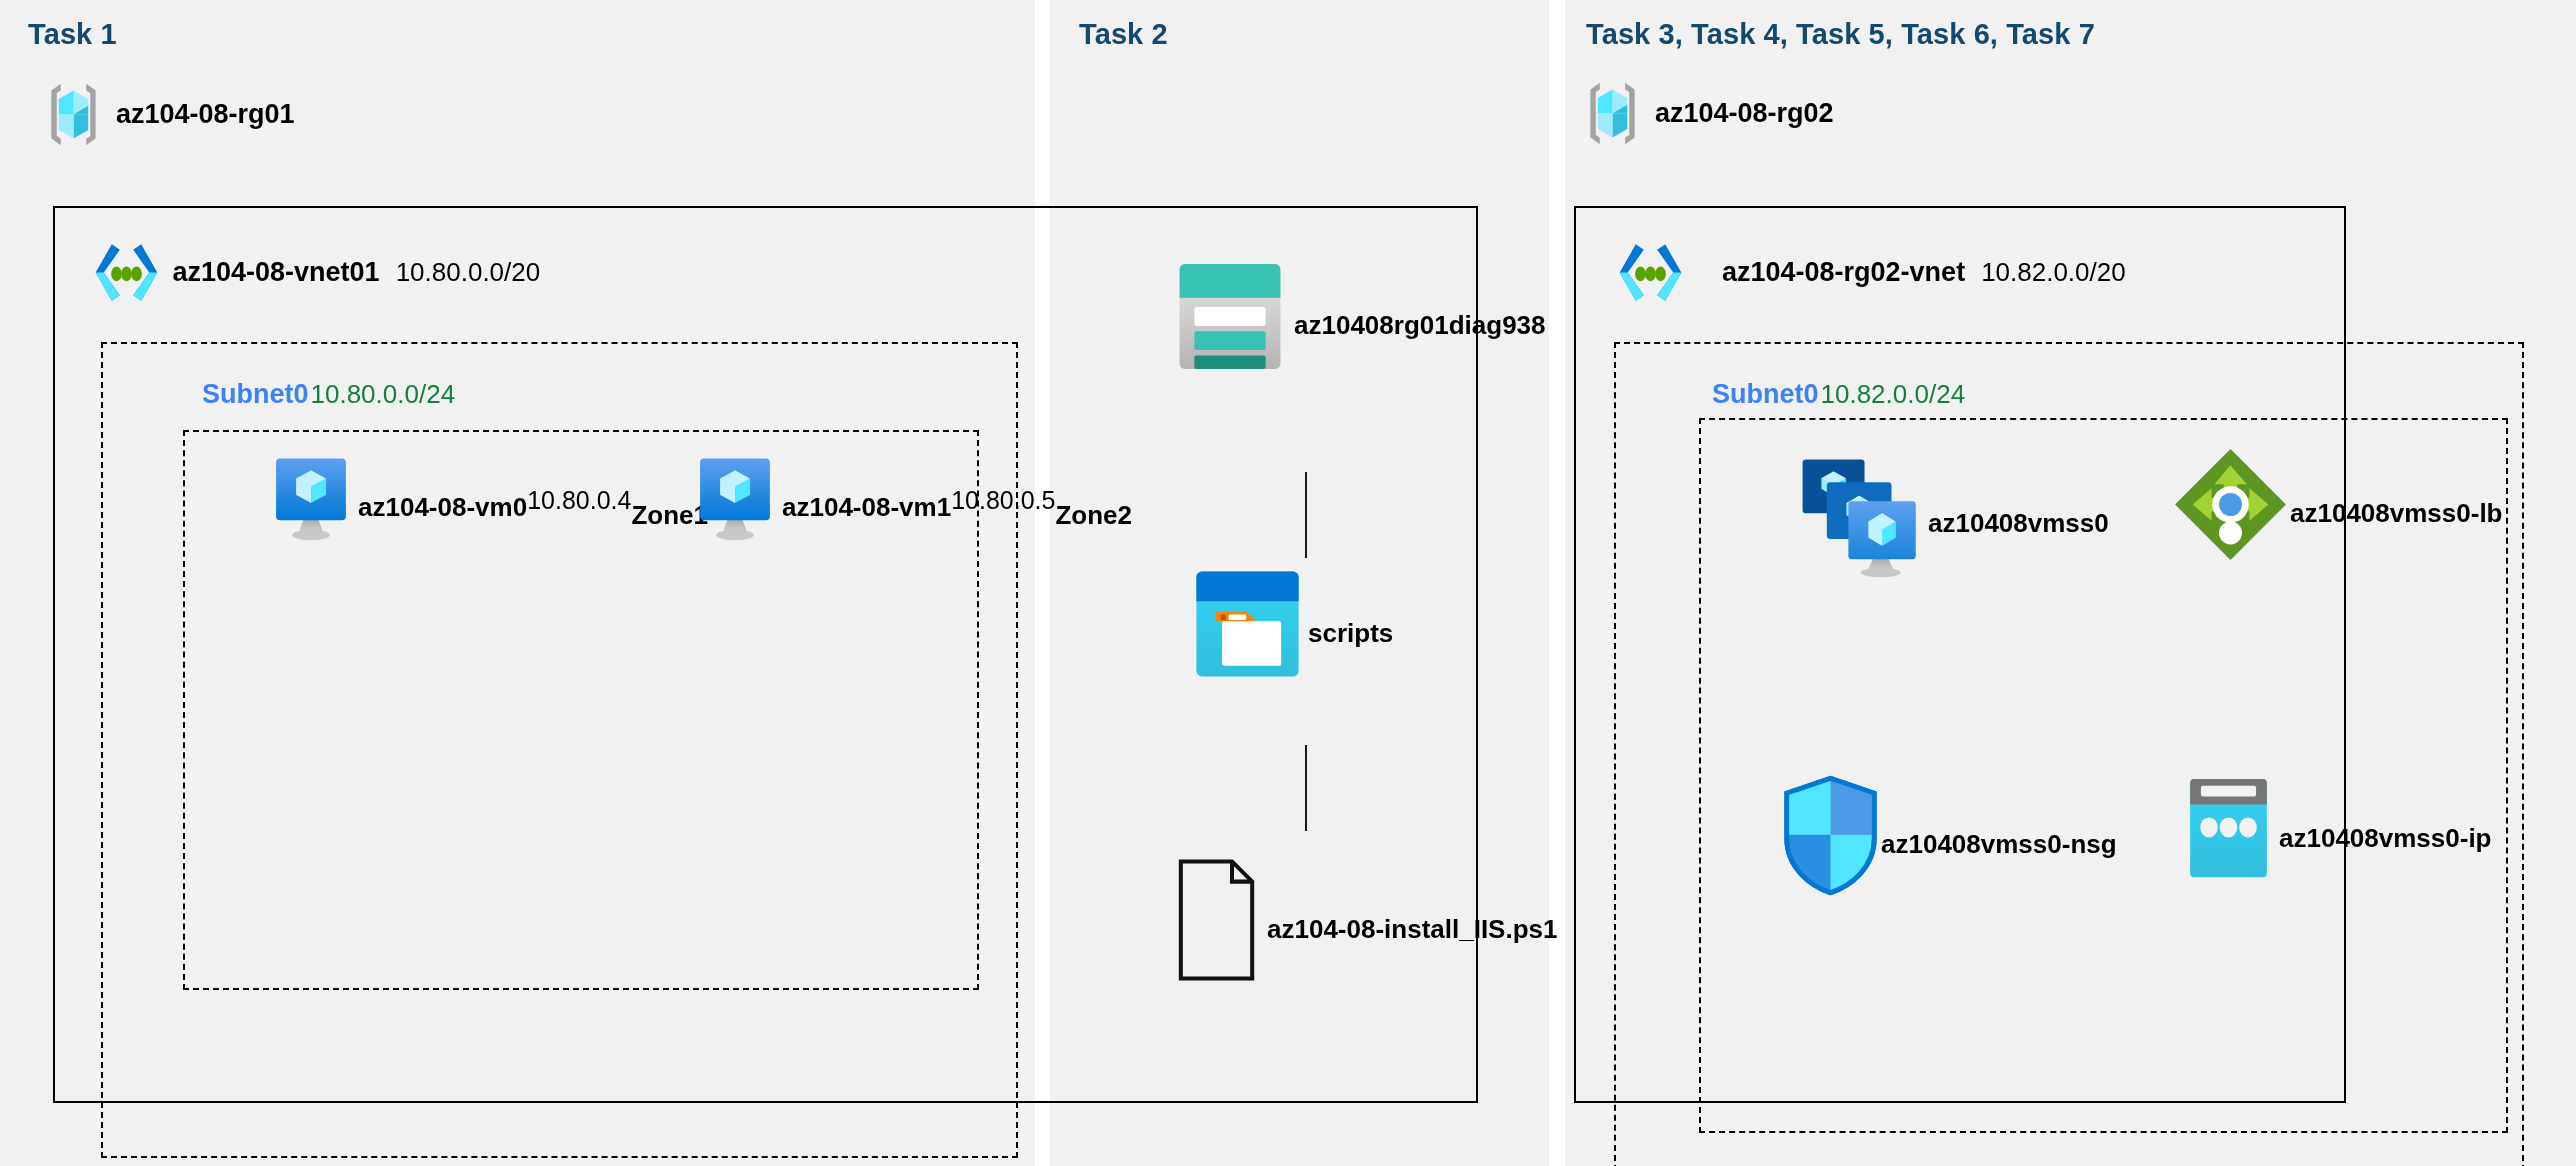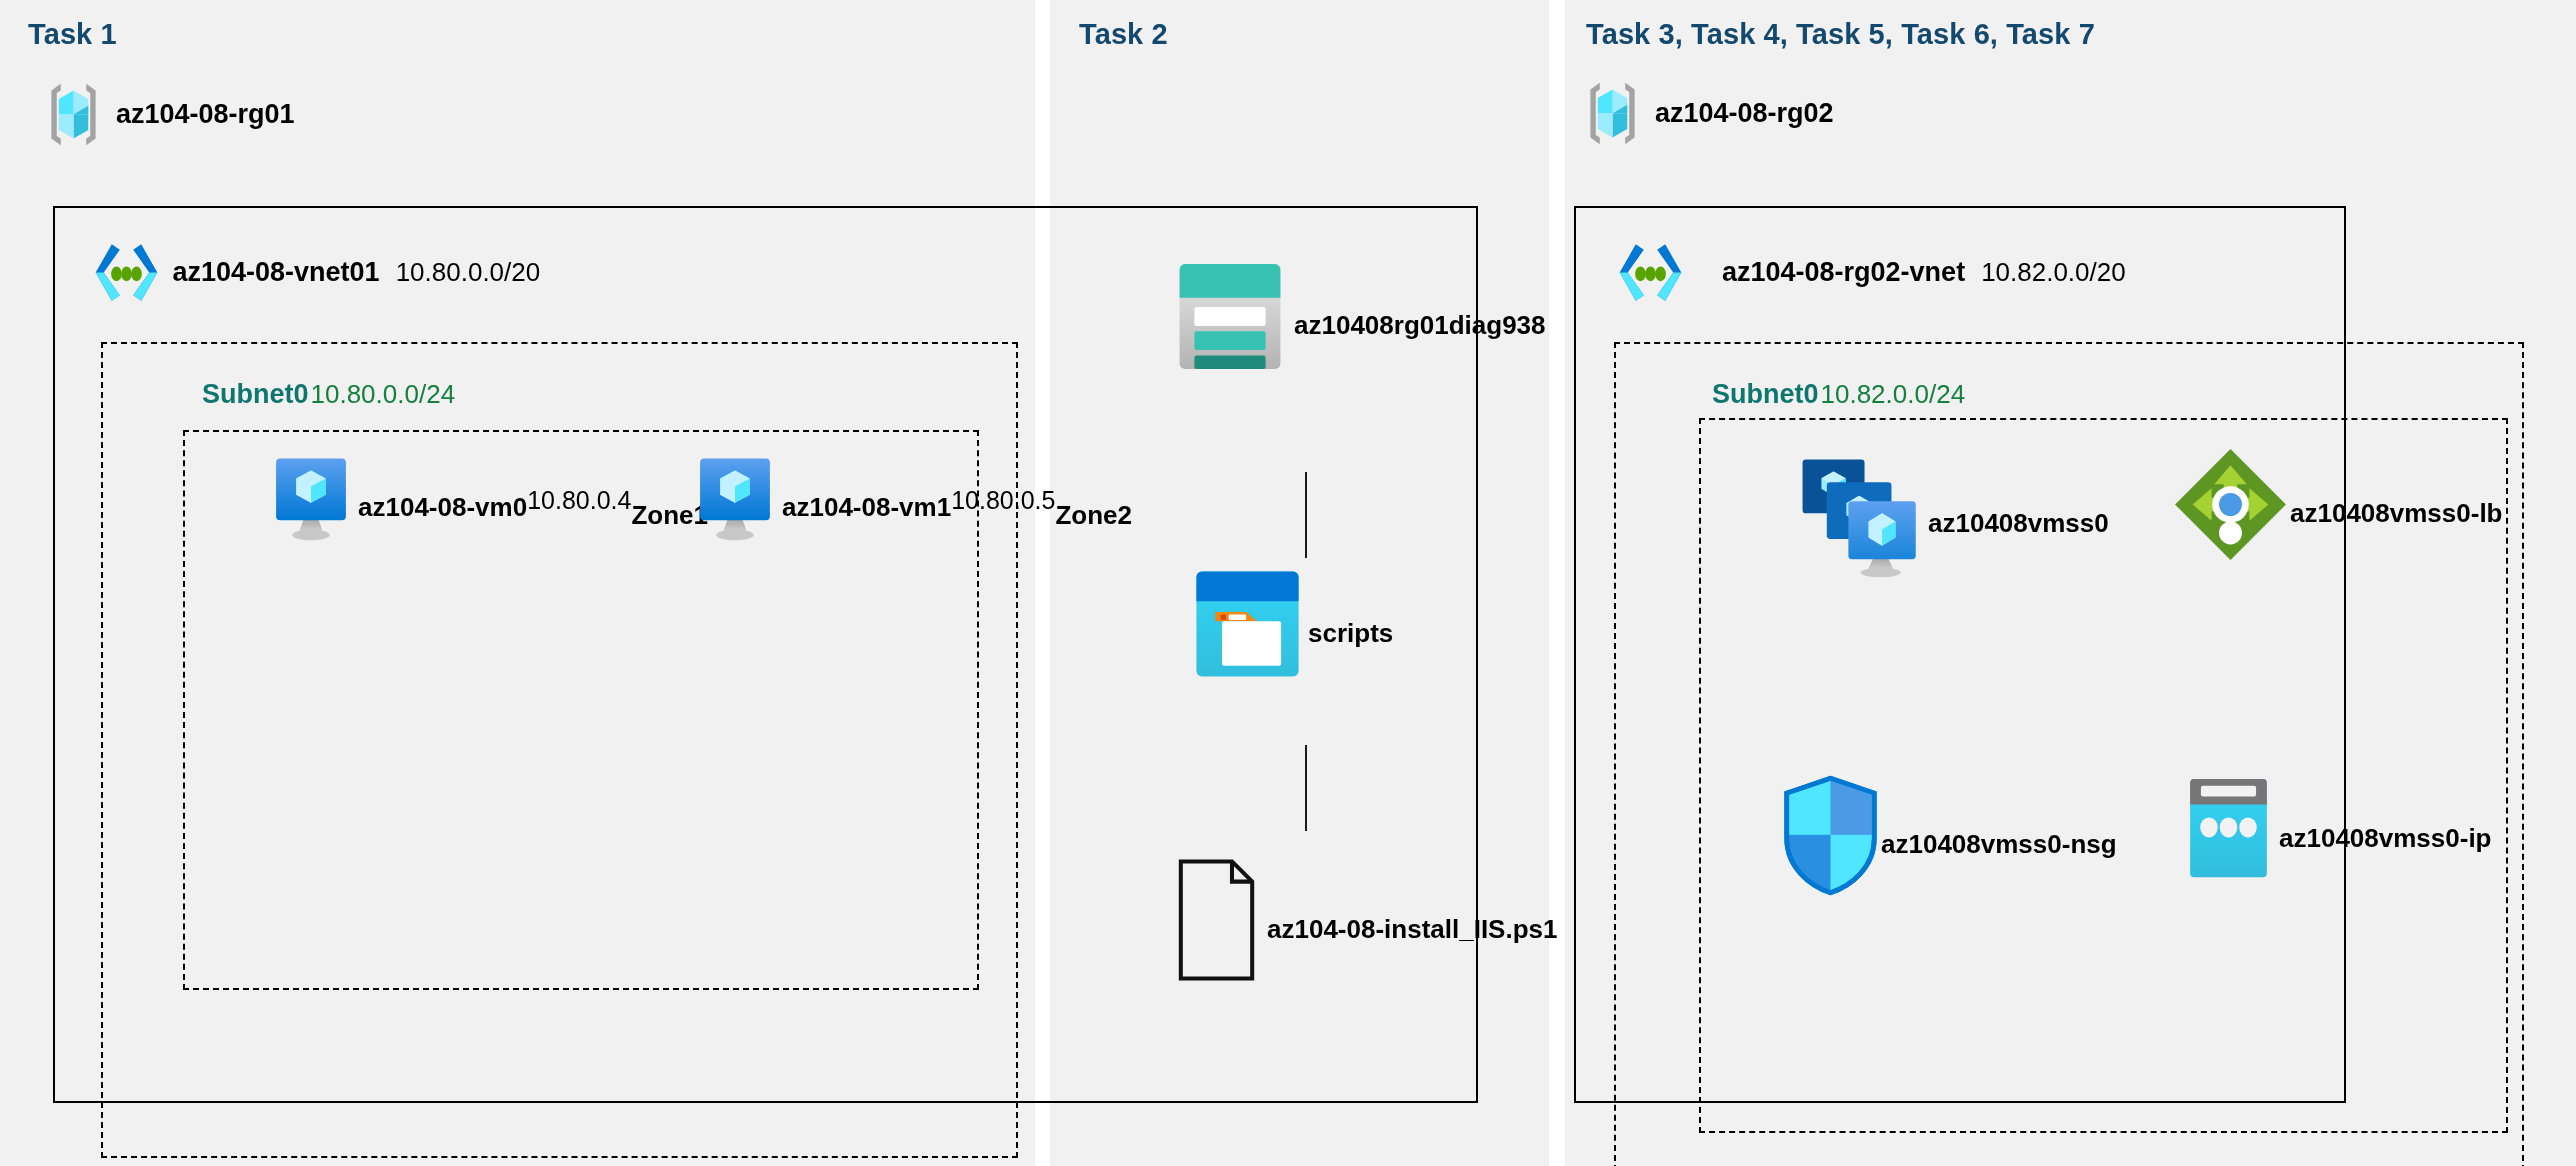--- a/index.html
+++ b/index.html
@@ -59,21 +59,21 @@
     background: transparent;
   }
   #subnet0-rg01-box { left: 101px; top: 342px; width: 917px; height: 816px; }
   #subnet0-rg02-box { left: 1614px; top: 342px; width: 910px; height: 839px; }
   #zonebox-rg01 { left: 183px;  top: 430px;  width: 796px; height: 560px; }
   #innerbox-rg02 { left: 1699px; top: 418px; width: 809px; height: 715px; }
 
   .subnet-label { position: absolute; white-space: nowrap; }
   #subnet-label-1 { left: 202px;  top: 379px; }
   #subnet-label-2 { left: 1712px; top: 379px; }
-  .subnet-name { font-size: 27px; font-weight: bold; color: #0f766e; }
+  .subnet-name { font-size: 27px; font-weight: bold; color: #3b82f6; }
   .subnet-cidr { font-size: 26px; font-weight: normal; color: #15803d; margin-left: 2px; }
 
   
   .node {
     position: absolute;
     display: flex; flex-direction: row; align-items: center;
     text-align: center;
   }
   .node .cap {
     font-size: 26px; font-weight: bold; color: #000;

